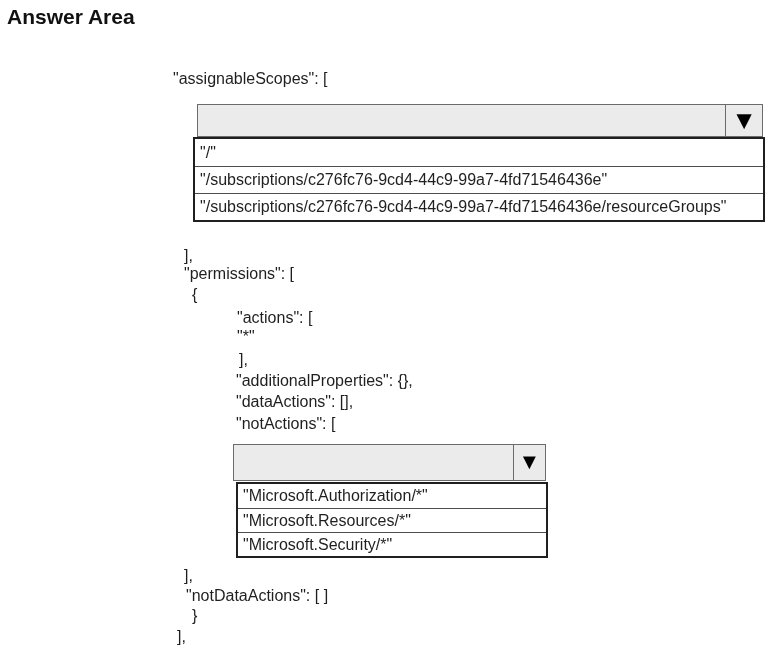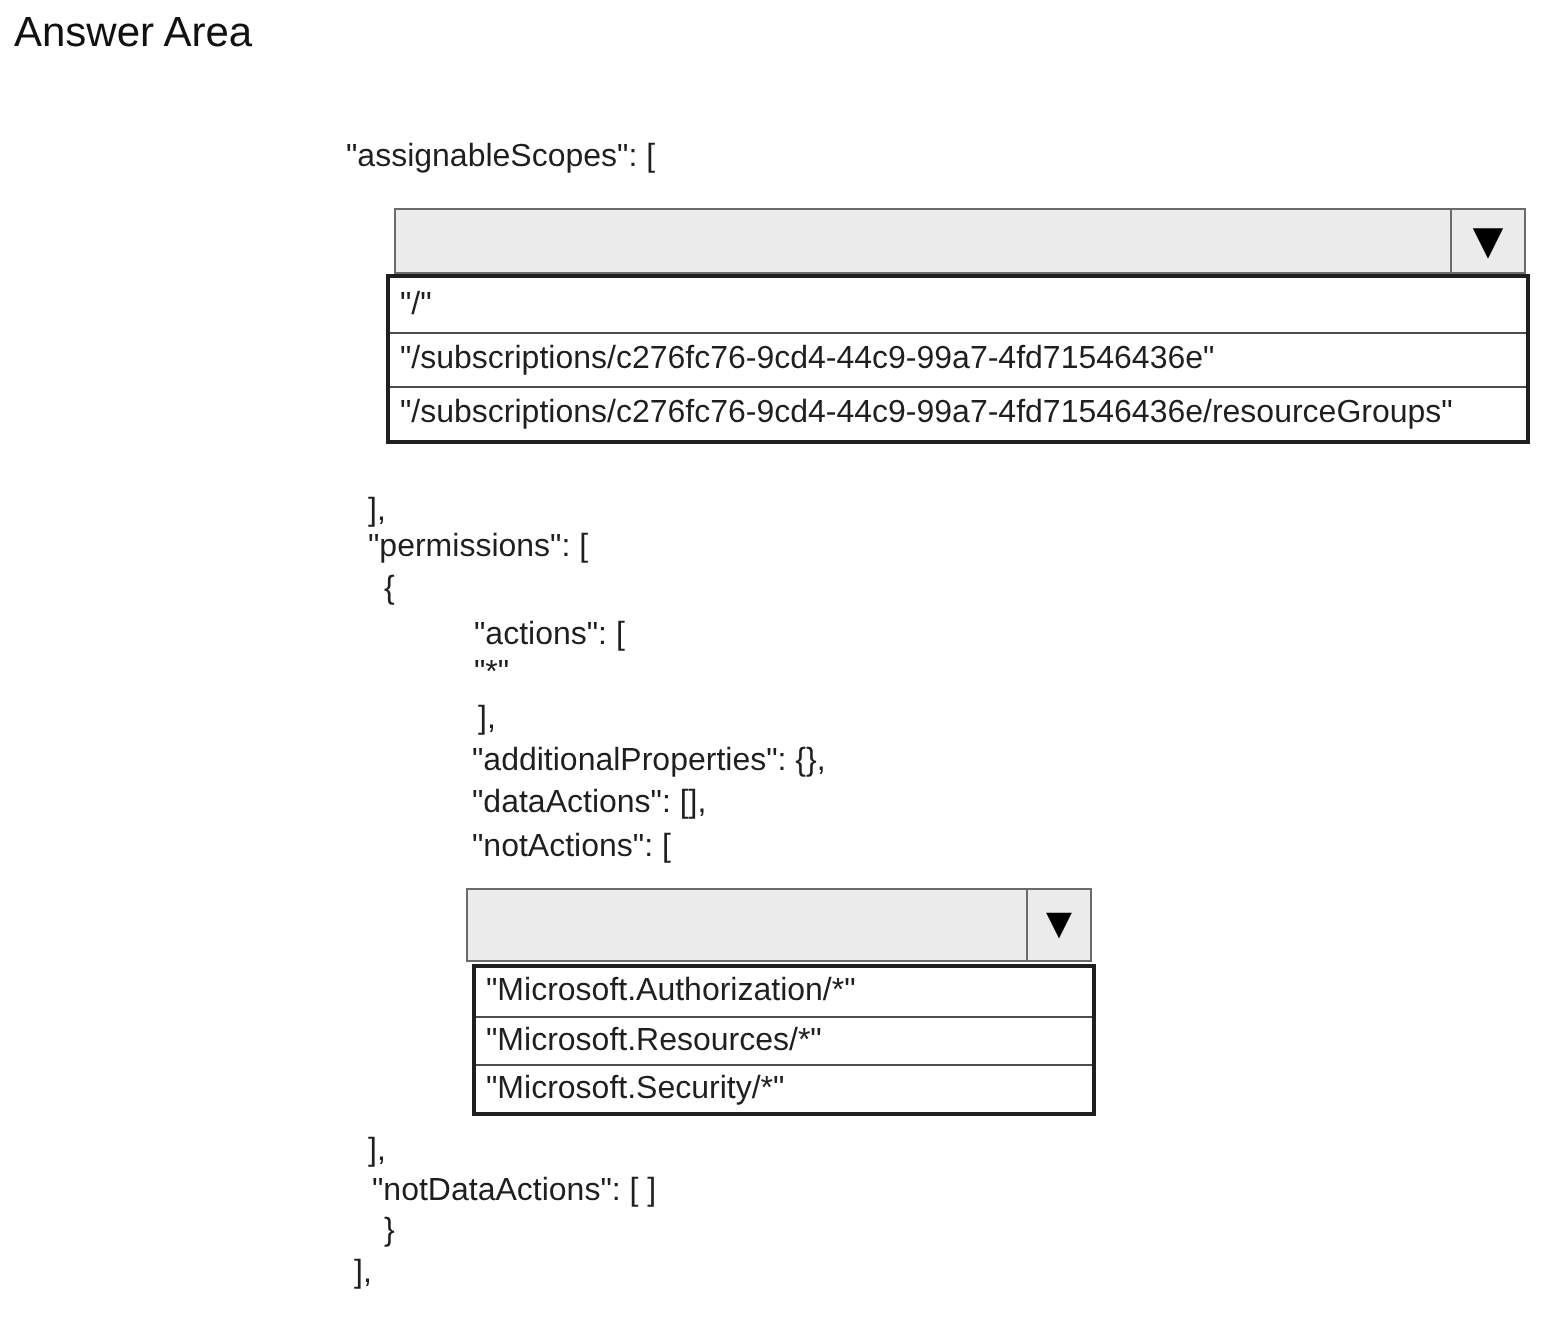--- a/index.html
+++ b/index.html
@@ -6,21 +6,21 @@
   body {
     width: 776px; height: 662px;
     background: #ffffff;
     position: relative;
     font-family: "Liberation Sans", "DejaVu Sans", sans-serif;
     overflow: hidden;
   }
   .heading {
     position: absolute; left: 7px; top: 5px;
     margin: 0;
-    font-size: 21px; font-weight: normal; color: #111111;
+    font-size: 21px; font-weight: bold; color: #111111;
     letter-spacing: 0px;
   }
   .code-line {
     position: absolute;
     font-size: 16px; line-height: 19px;
     color: #1f1f1f;
     white-space: pre;
   }
   .select {
     position: absolute;

